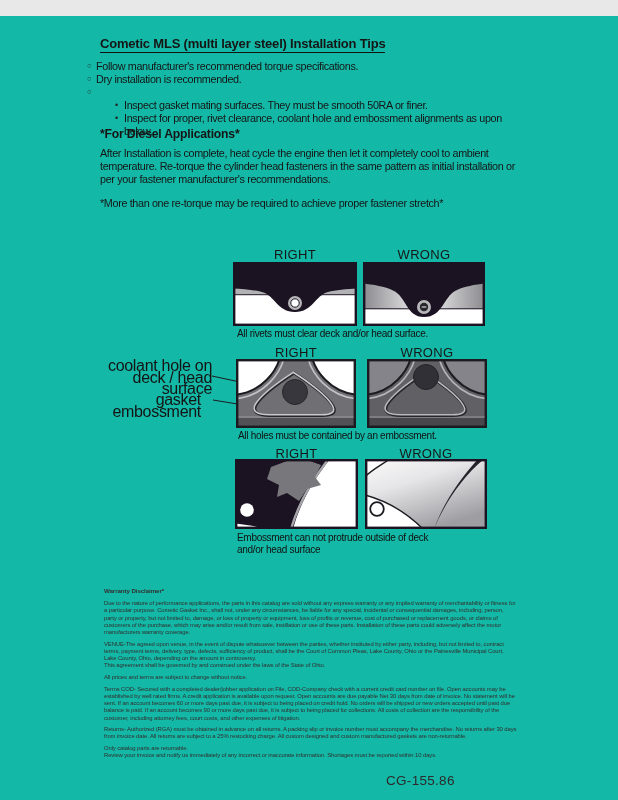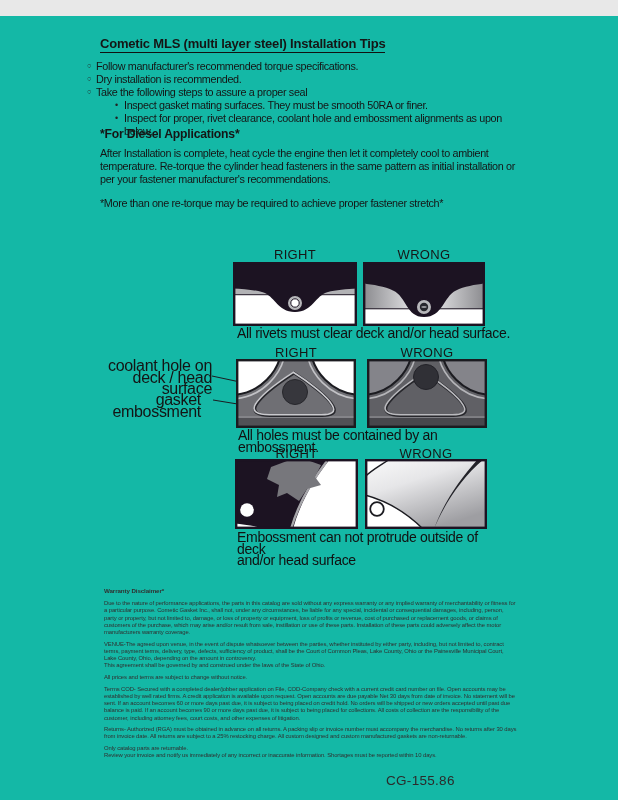--- a/index.html
+++ b/index.html
@@ -21,21 +21,21 @@
   .sub .b-mark{font-size:9px;}
   
   .diesel{left:100px;top:112px;width:420px;font-size:10.8px;letter-spacing:-.35px;line-height:13px;}
   .diesel-h{font-size:12.2px;font-weight:bold;letter-spacing:-.2px;margin-bottom:6px;}
   .diesel p{margin:0 0 8px 0;}
   .diesel .note{margin-top:11px;}
   
   .figs{left:0;top:228px;width:560px;height:330px;}
   .fig-label{font-size:13px;letter-spacing:.3px;text-align:center;color:#161616;white-space:nowrap;}
   .fig-box{display:block;}
-  .caption{font-size:14px;letter-spacing:-.3px;color:#111;line-height:11.5px;white-space:pre-line;}
+  .caption{font-size:10px;letter-spacing:-.3px;color:#111;line-height:11.5px;white-space:pre-line;}
   .ann{font-size:16px;letter-spacing:-.3px;color:#141414;text-align:right;line-height:11.5px;width:122px;}
   
   .legal{left:104px;top:571px;width:413px;font-size:5.9px;letter-spacing:-.1px;line-height:7.2px;color:#303030;}
   .legal-h{font-weight:bold;font-size:6.2px;margin-bottom:6px;}
   .legal p{margin:0 0 4.5px 0;white-space:pre-line;}
   .page-code{left:386px;top:757px;font-size:13.5px;letter-spacing:.3px;color:#2b2b2b;white-space:nowrap;}
 </style>
 </head>
 <body>
 
@@ -47,21 +47,20 @@
     <div class="b-row">
       <span class="b-mark">○</span>
       <span>Follow manufacturer's recommended torque specifications.</span>
     </div>
     <div class="b-row">
       <span class="b-mark">○</span>
       <span>Dry installation is recommended.</span>
     </div>
     <div class="b-row">
       <span class="b-mark">○</span>
-      <span>Take the following steps to assure a proper seal</span>
     </div>
     <div class="b-row sub">
       <span class="b-mark">•</span>
       <span>Inspect gasket mating surfaces.  They must be smooth 50RA or finer.</span>
     </div>
     <div class="b-row sub">
       <span class="b-mark">•</span>
       <span>Inspect for proper, rivet clearance, coolant hole and embossment alignments as upon below.</span>
     </div>
   </div>

